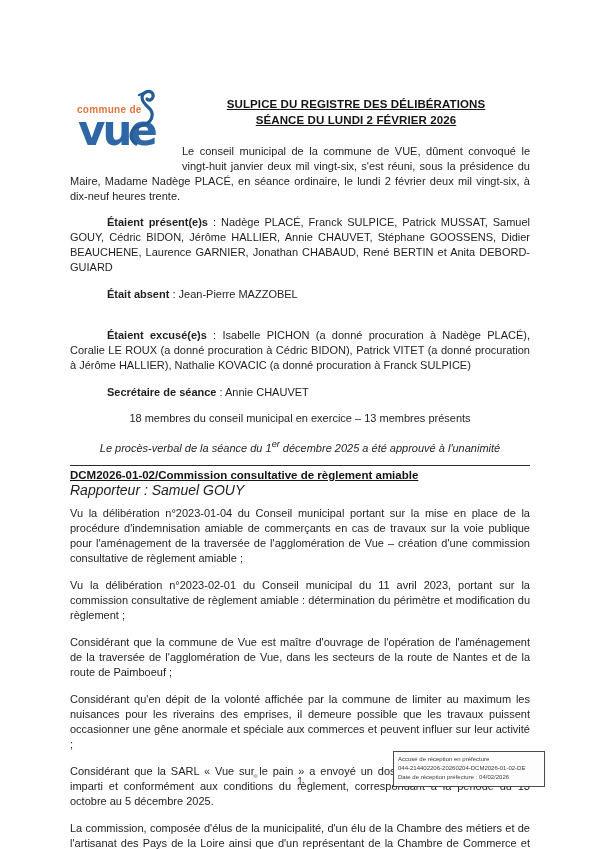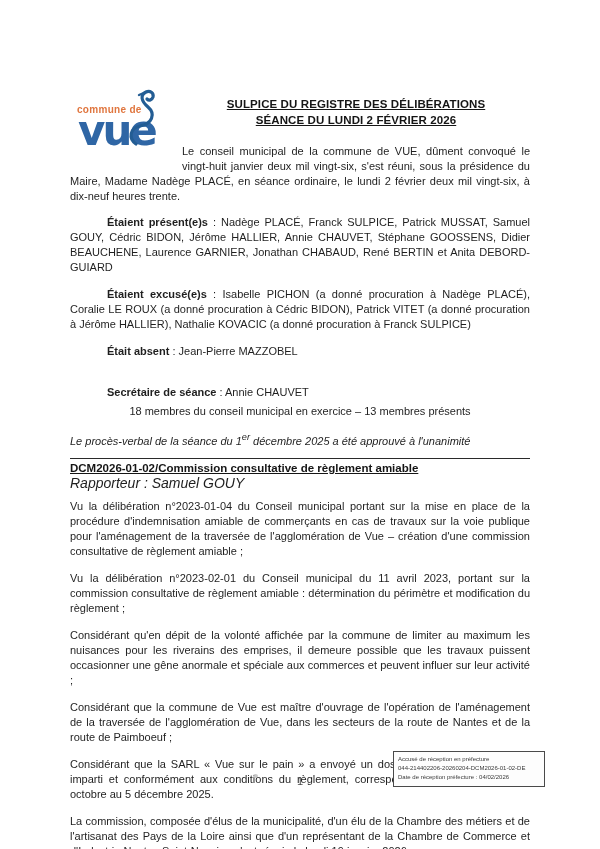--- a/index.html
+++ b/index.html
@@ -51,24 +51,24 @@
     color:#151515;
   }
   
   p.doc{
     margin:0 0 12px 0;
     font-size:11px;line-height:15px;
     text-align:justify;
   }
   p.intro{margin-bottom:11px;margin-top:15px;}
   .lbl{font-weight:700;padding-left:37px;}
-  p.single{margin-bottom:4px;}
+  p.single{margin-bottom:11px;}
   p.absent-line{margin-bottom:26px;}
   p.counts{margin-bottom:11px;text-align:center;}
-  p.minutes{font-style:italic;margin-bottom:9px;text-align:left;}
+  p.minutes{font-style:italic;margin-bottom:9px;text-align:center;}
   .rule{
     border:0;border-top:1.2px solid #2a2a2a;
     margin:0 0 2px 0;
   }
   .delib-heading{
     font-size:11.5px;font-weight:700;
     text-decoration:underline;
     line-height:15px;
     margin:0;
     color:#151515;
@@ -123,39 +123,39 @@
 
     <div class="titles">
       <div class="title-line">SULPICE DU REGISTRE DES DÉLIBÉRATIONS</div>
       <div class="title-line">SÉANCE DU LUNDI 2 FÉVRIER 2026</div>
     </div>
 
     <p class="doc intro">Le conseil municipal de la commune de VUE, dûment convoqué le vingt-huit janvier deux mil vingt-six, s'est réuni, sous la présidence du Maire, Madame Nadège PLACÉ, en séance ordinaire, le lundi 2 février deux mil vingt-six, à dix-neuf heures trente.</p>
 
     <p class="doc"><span class="lbl">Étaient présent(e)s</span><span> : Nadège PLACÉ, Franck SULPICE, Patrick MUSSAT, Samuel GOUY, Cédric BIDON, Jérôme HALLIER, Annie CHAUVET, Stéphane GOOSSENS, Didier BEAUCHENE, Laurence GARNIER, Jonathan CHABAUD, René BERTIN et Anita DEBORD-GUIARD</span></p>
 
+    <p class="doc single absent-line"><span class="lbl">Était absent</span><span> : Jean-Pierre MAZZOBEL</span></p>
+
     <p class="doc"><span class="lbl">Étaient excusé(e)s</span><span> : Isabelle PICHON (a donné procuration à Nadège PLACÉ), Coralie LE ROUX (a donné procuration à Cédric BIDON), Patrick VITET (a donné procuration à Jérôme HALLIER), Nathalie KOVACIC (a donné procuration à Franck SULPICE)</span></p>
-
-    <p class="doc single absent-line"><span class="lbl">Était absent</span><span> : Jean-Pierre MAZZOBEL</span></p>
 
     <p class="doc single"><span class="lbl">Secrétaire de séance</span><span> : Annie CHAUVET</span></p>
 
     <p class="doc counts">18 membres du conseil municipal en exercice – 13 membres présents</p>
 
     <p class="doc minutes"><span>Le procès-verbal de la séance du 1</span><sup>er</sup><span> décembre 2025 a été approuvé à l'unanimité</span></p>
 
     <hr class="rule">
 
     <p class="delib-heading">DCM2026-01-02/Commission consultative de règlement amiable</p>
     <p class="rapporteur">Rapporteur : Samuel GOUY</p>
 
     <p class="doc">Vu la délibération n°2023-01-04 du Conseil municipal portant sur la mise en place de la procédure d'indemnisation amiable de commerçants en cas de travaux sur la voie publique pour l'aménagement de la traversée de l'agglomération de Vue – création d'une commission consultative de règlement amiable ;</p>
     <p class="doc">Vu la délibération n°2023-02-01 du Conseil municipal du 11 avril 2023, portant sur la commission consultative de règlement amiable : détermination du périmètre et modification du règlement ;</p>
+    <p class="doc">Considérant que la commune de Vue est maître d'ouvrage de l'opération de l'aménagement de la traversée de l'agglomération de Vue, dans les secteurs de la route de Nantes et de la route de Paimboeuf ;</p>
     <p class="doc">Considérant qu'en dépit de la volonté affichée par la commune de limiter au maximum les nuisances pour les riverains des emprises, il demeure possible que les travaux puissent occasionner une gêne anormale et spéciale aux commerces et peuvent influer sur leur activité ;</p>
-    <p class="doc">Considérant que la commune de Vue est maître d'ouvrage de l'opération de l'aménagement de la traversée de l'agglomération de Vue, dans les secteurs de la route de Nantes et de la route de Paimboeuf ;</p>
     <p class="doc">Considérant que la SARL « Vue sur le pain » a envoyé un dossier complet, dans le délai imparti et conformément aux conditions du règlement, correspondant à la période du 13 octobre au 5 décembre 2025.</p>
     <p class="doc">La commission, composée d'élus de la municipalité, d'un élu de la Chambre des métiers et de l'artisanat des Pays de la Loire ainsi que d'un représentant de la Chambre de Commerce et d'Industrie Nantes-Saint-Nazaire, s'est réunie le lundi 19 janvier 2026.</p>
 
   </div>
 
   <div class="stamp">
     <div>Accusé de réception en préfecture</div>
     <div>044-214402206-20260204-DCM2026-01-02-DE</div>
     <div>Date de réception préfecture : 04/02/2026</div>
   </div>

